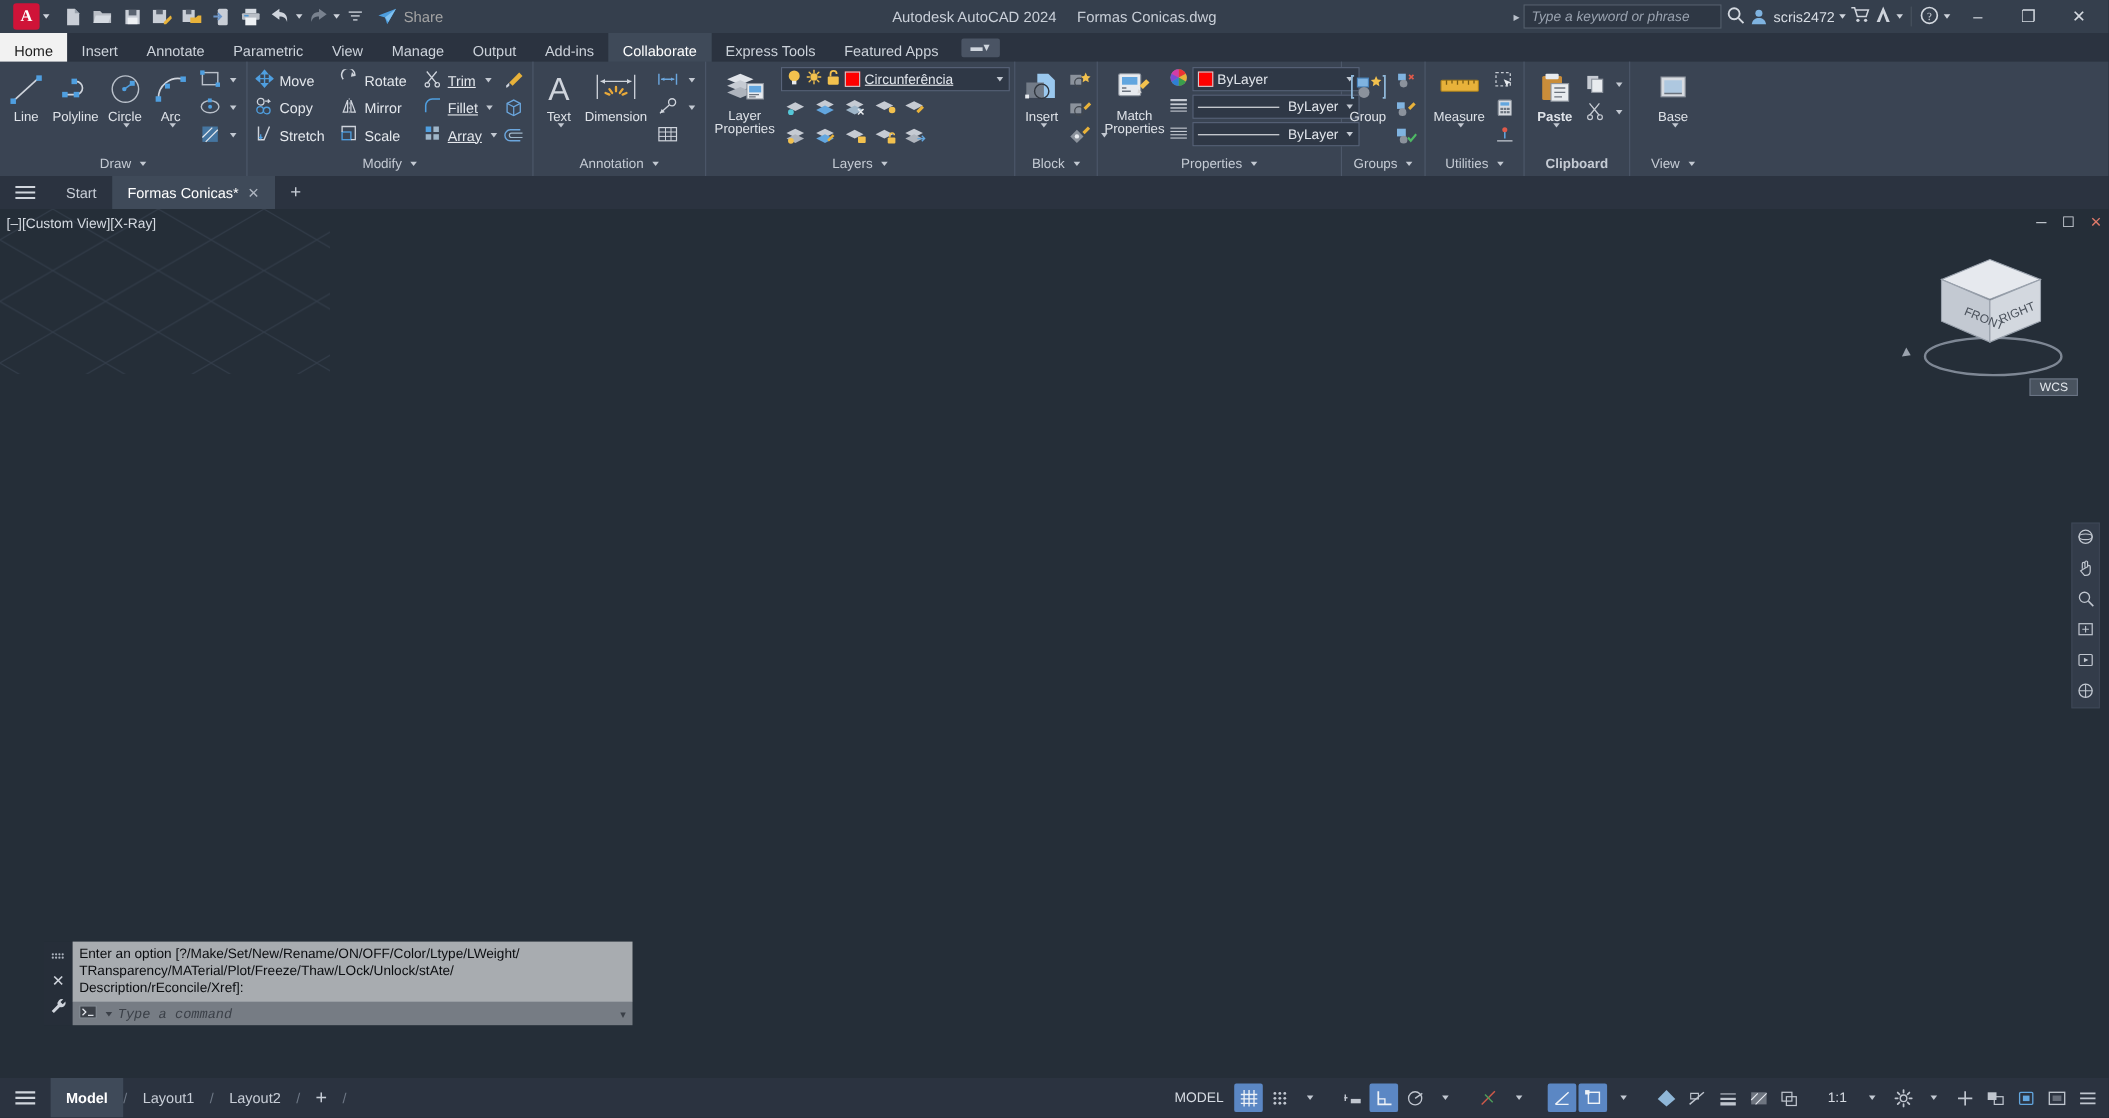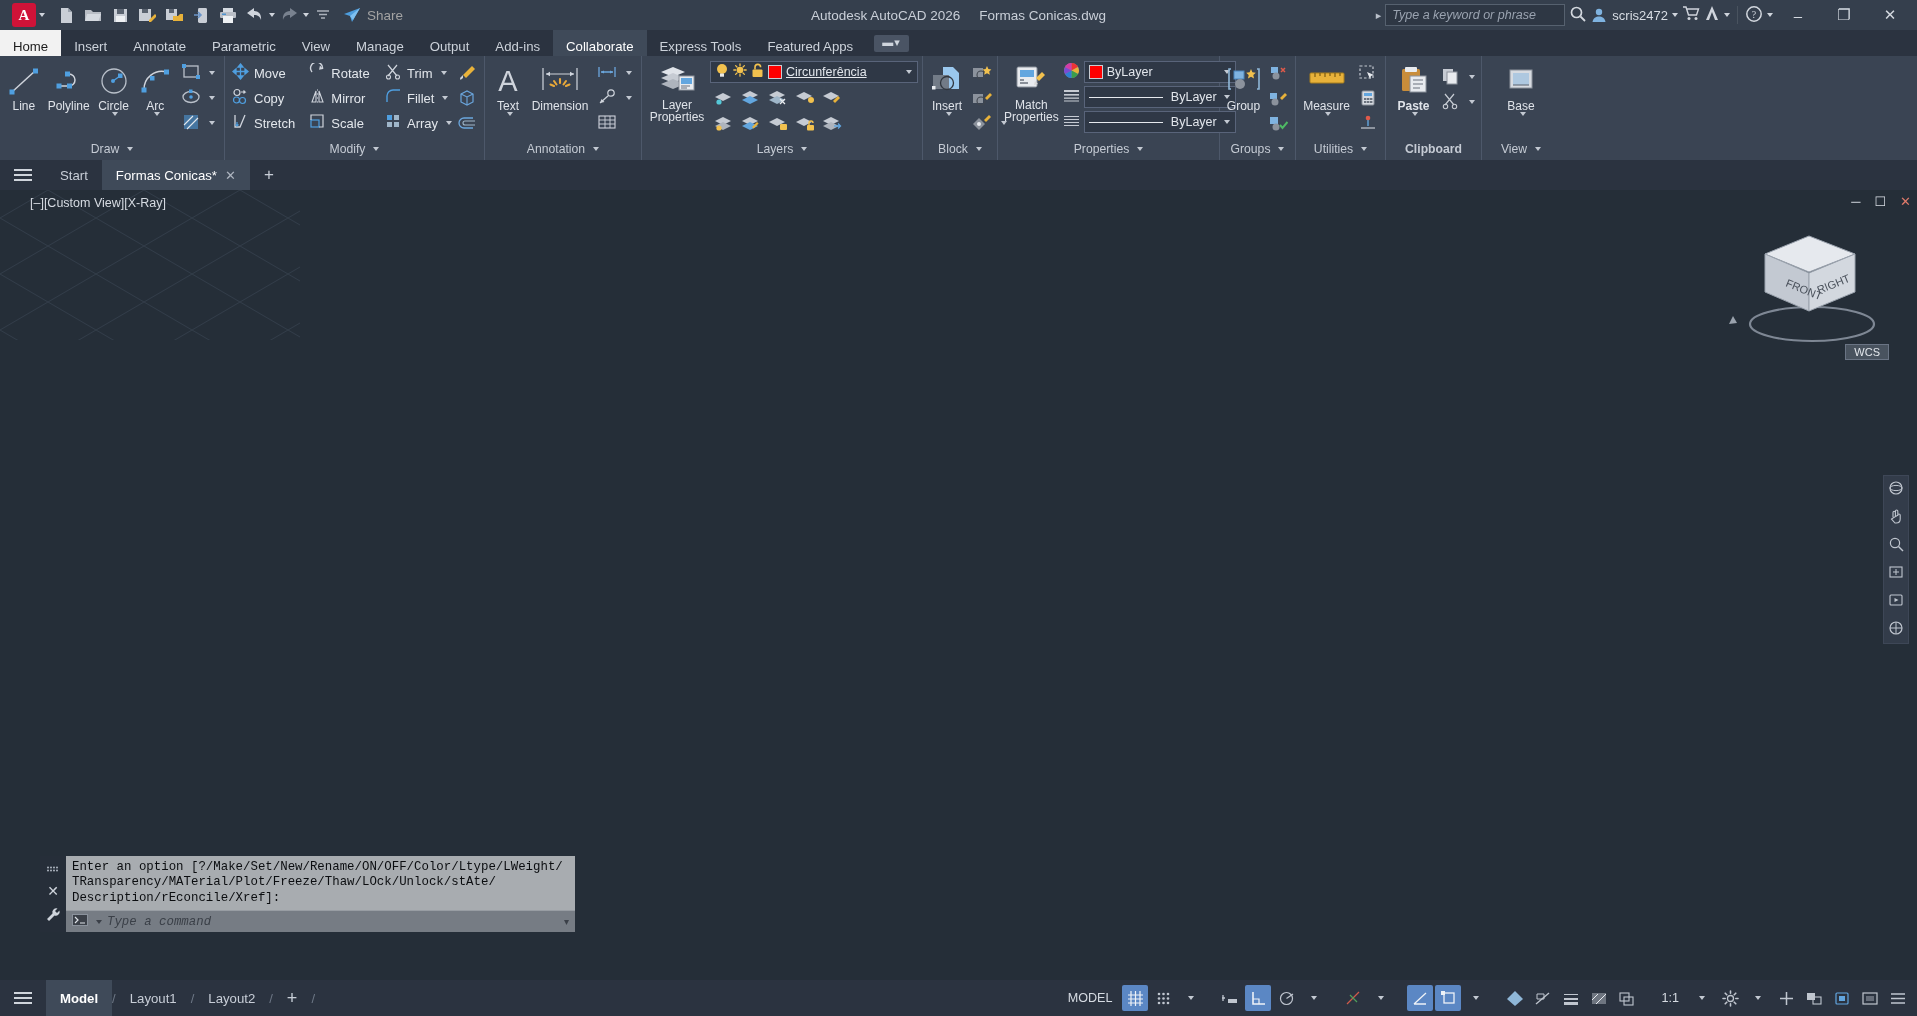--- a/index.html
+++ b/index.html
@@ -64,29 +64,29 @@
   .filetabs { height:30px; background:#2b3340; display:flex; align-items:stretch; flex:0 0 30px; }
   .hamb { width:46px; display:flex;align-items:center;justify-content:center;}
   .ftab { display:flex;align-items:center; padding:0 14px; gap:8px; font-size:13.2px; color:#c8ced7;}
   .ftab.active { background:#3f4a59; color:#fff; }
   .ftab .x { font-size:13px; color:#aeb5c0;}
   .ftab .plus{ font-size:17px; color:#c8ced7;}
 
   
   .canvas { flex:1; position:relative; background:#252e38; overflow:hidden; }
   .gridsvg { position:absolute; inset:0; }
-  .vplabel { position:absolute; left:6px; top:6px; font-size:12.5px; color:#d6dbe2;margin-left:24px; }
+  .vplabel { position:absolute; left:6px; top:6px; font-size:12.5px; color:#d6dbe2; }
   .vpwin { position:absolute; right:6px; top:4px; display:flex; gap:14px; color:#d6dbe2; font-size:13px;}
 
   
   .cmdline { position:absolute; left:40px; bottom:48px; width:535px; display:flex; }
   .cmd-gutter { width:26px; display:flex; flex-direction:column; align-items:center; gap:8px; padding-top:4px;
                 background:rgba(40,48,58,.55); }
   .cmd-main { flex:1; }
-  .cmd-hist { background:rgba(190,193,196,.86); color:#0b0d10; font-family:Liberation Mono, monospace;
+  .cmd-hist { background:rgba(190,193,196,.86); color:#0b0d10; font-family:Liberation Sans, sans-serif;
               font-size:12.4px; line-height:15.5px; padding:4px 6px; }
   .cmd-input { background:rgba(150,155,162,.72); height:22px; display:flex; align-items:center; gap:5px; padding:0 6px;
                border-top:1px solid rgba(255,255,255,.25); }
   .cmd-input .ph { font-family:"Liberation Mono", monospace; font-size:12.4px; color:#3b4048; font-style:italic;}
   .cmd-exp { margin-left:auto; color:#3b4048; font-size:10px;}
 
   
   .navtools { position:absolute; right:8px; top:calc(50% - 110px); width:26px; background:#333c4a;
               border:1px solid #49536385; display:flex; flex-direction:column; align-items:center; padding:4px 0; gap:9px;}
 
@@ -181,21 +181,21 @@
       <div class="share">
         <svg width="18" height="16" viewBox="0 0 18 16">
             <path d="M17 1L1 7l6 2 2 6z" fill="#4d9ddd"></path>
             <path d="M7 9l10-8-7 12z" fill="#7fc0ef"></path>
           </svg>
         <span>Share</span>
       </div>
     </div>
 
     <div class="apptitle">
-      <span>Autodesk AutoCAD 2026</span>
+      <span>Autodesk AutoCAD 2024</span>
       &nbsp;&nbsp;&nbsp;
       <span>Formas Conicas.dwg</span>
     </div>
 
     <div class="tb-right">
       <span style="color:#b9c0ca;font-size:11px;">▸</span>
       <div class="srchbox">
         <span title="Type a keyword or phrase">Type a keyword or phrase</span>
       </div>
       <div class="ico"><svg width="18" height="18" viewBox="0 0 18 18">
@@ -371,21 +371,21 @@
             <span class="lbl">Mirror</span>
           </div>
           <div class="smlbtn">
             <span><svg width="17" height="17" viewBox="0 0 17 17">
                   <rect x="2" y="7" width="8" height="7" stroke="#4f9fe0" stroke-width="1.2" fill="none"></rect>
                   <path d="M2 7V2h12v12h-4" stroke="#cfd4dc" stroke-width="1.2" fill="none"></path>
                 </svg></span>
             <span class="lbl">Scale</span>
           </div>
         </div>
-        <div class="col" style="width:68px;">
+        <div class="col" style="width:68px;text-decoration:underline;">
           <div class="smlbtn">
             <span><svg width="17" height="17" viewBox="0 0 17 17">
                   <path d="M3 2l9 11M12 2L3 13" stroke="#cfd4dc" stroke-width="1.2"></path>
                   <circle cx="3.5" cy="14" r="2" stroke="#cfd4dc" stroke-width="1.1" fill="none"></circle>
                   <circle cx="12.5" cy="14" r="2" stroke="#cfd4dc" stroke-width="1.1" fill="none"></circle>
                 </svg></span>
             <span class="lbl">Trim</span>
             <i class="dd"></i>
           </div>
           <div class="smlbtn">

